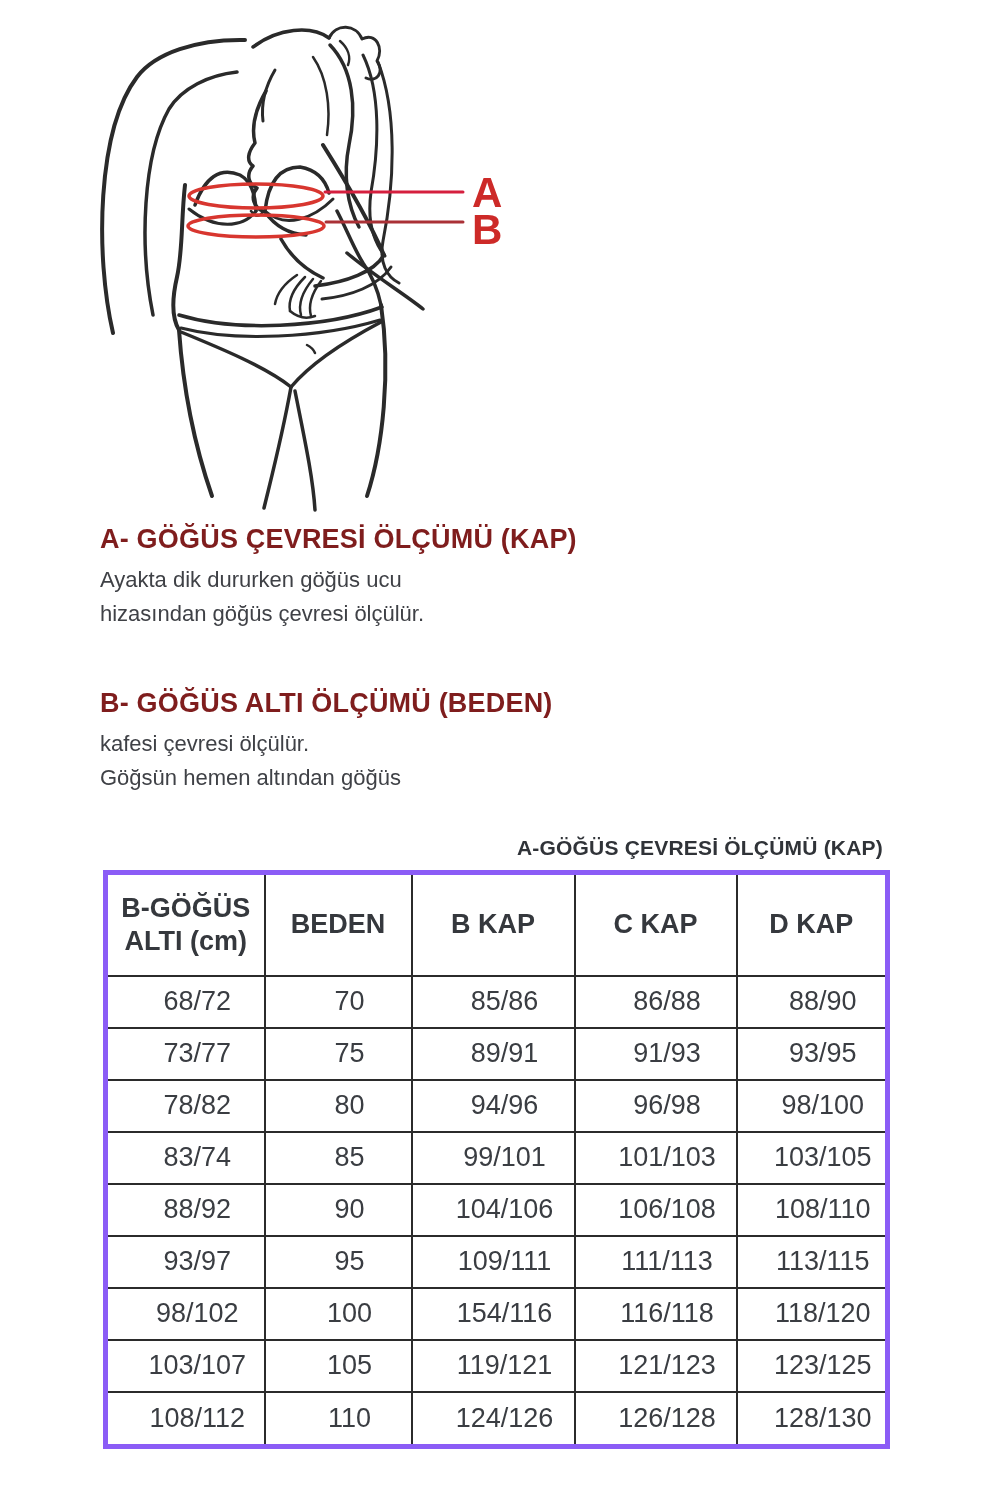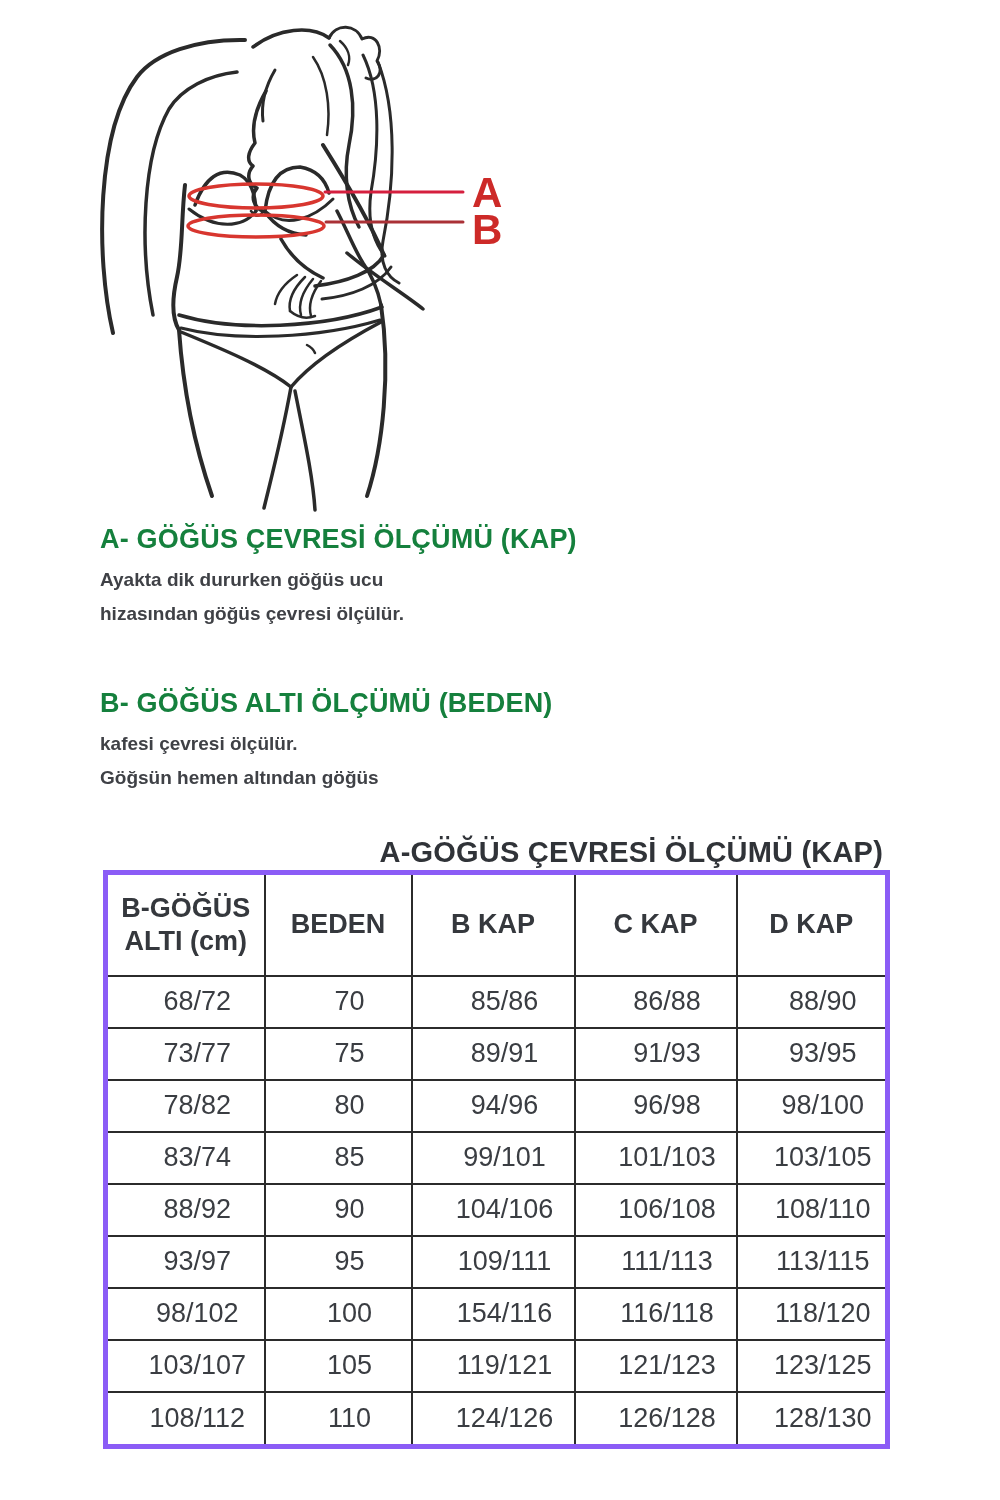--- a/index.html
+++ b/index.html
@@ -11,32 +11,32 @@
   .page{position:absolute;inset:0;background:#ffffff;}
 
   
   .figure-wrap{position:absolute;left:85px;top:15px;width:440px;height:500px;}
 
   
   .section{position:absolute;left:100px;width:560px;}
   .sec-a{top:524px;}
   .sec-b{top:688px;}
   .section h3{
-    margin:0 0 8px 0;font-size:27px;font-weight:700;color:#15803d;
+    margin:0 0 8px 0;font-size:27px;font-weight:700;color:#7f1d1d;
     letter-spacing:.2px;white-space:nowrap;
   }
   .section .bodyline{
-    font-size:19px;font-weight:700;color:#3f4146;line-height:34px;
+    font-size:22px;font-weight:400;color:#3f4146;line-height:34px;
     white-space:nowrap;
   }
 
   
   .table-title{
     position:absolute;left:103px;top:836px;width:780px;
-    text-align:right;font-size:29px;font-weight:700;color:#303338;
+    text-align:right;font-size:21px;font-weight:700;color:#303338;
     letter-spacing:.2px;white-space:nowrap;
   }
   table.size-table{
     position:absolute;left:103px;top:870px;width:782px;height:579px;
     border-collapse:collapse;table-layout:fixed;
     border:5px solid #8b5cf6;
   }
   table.size-table th,table.size-table td{
     border:2px solid #2b2b2b;text-align:center;vertical-align:middle;
     padding:0;overflow:hidden;

